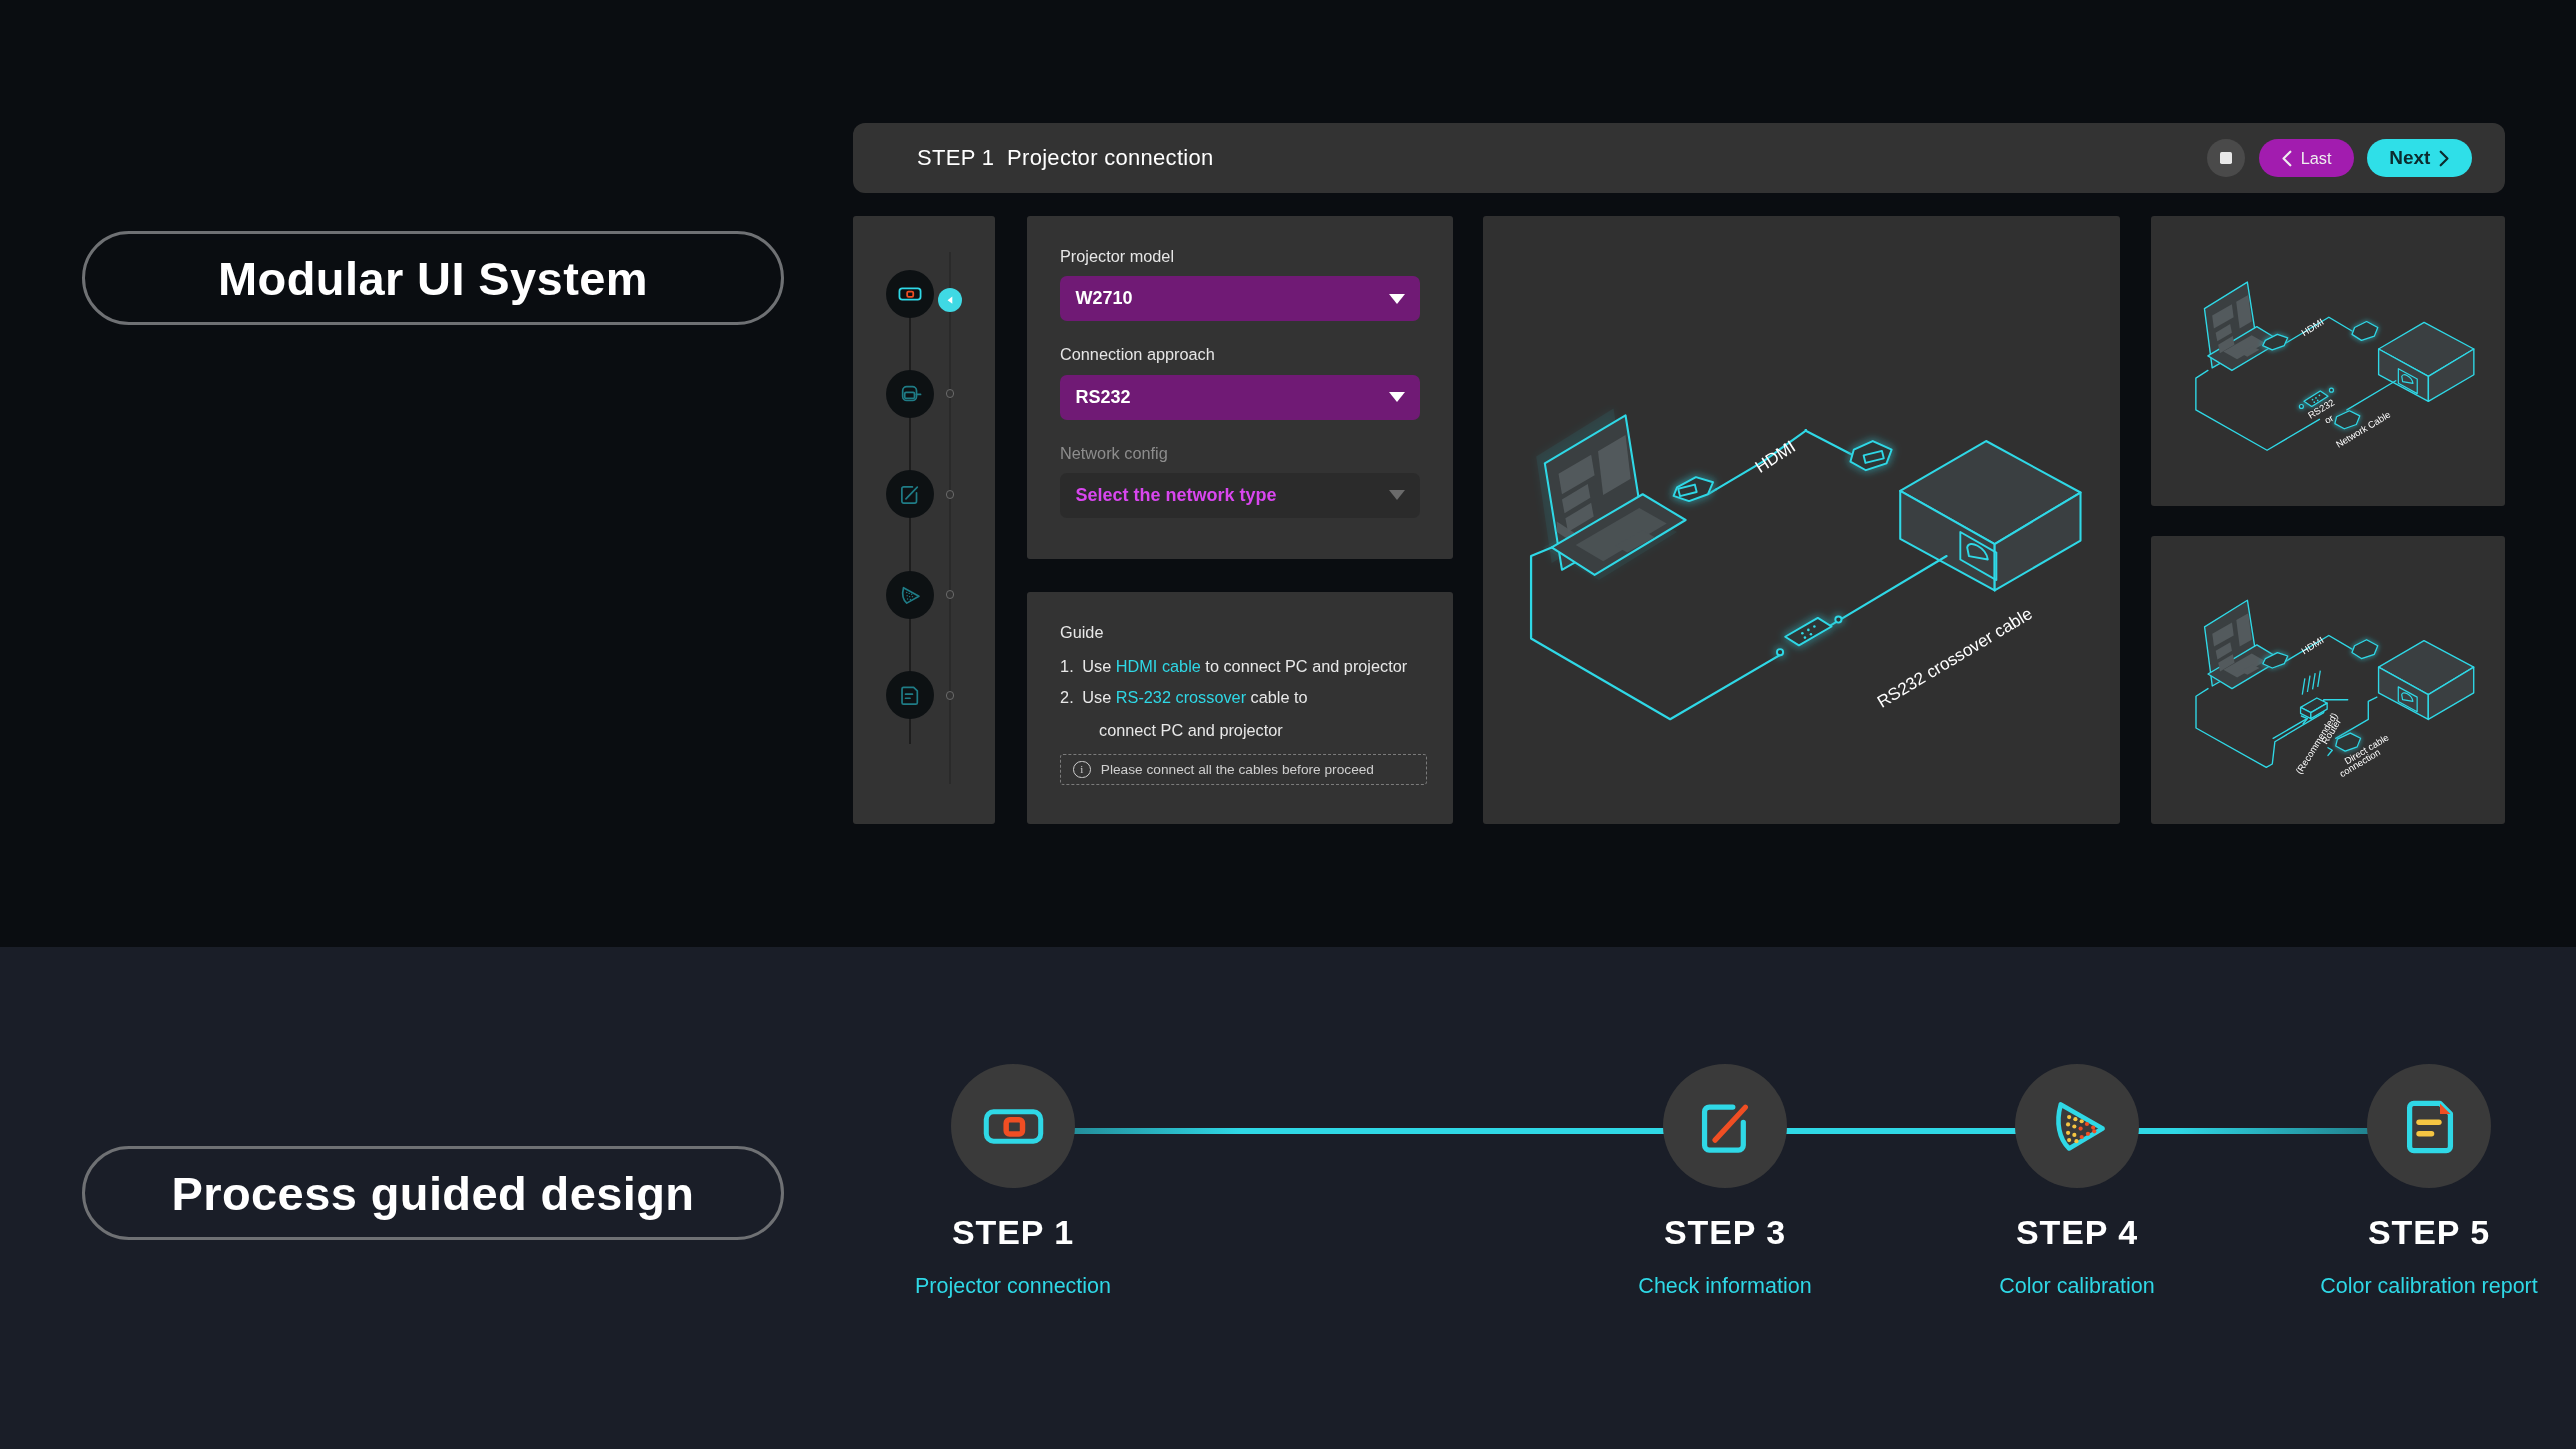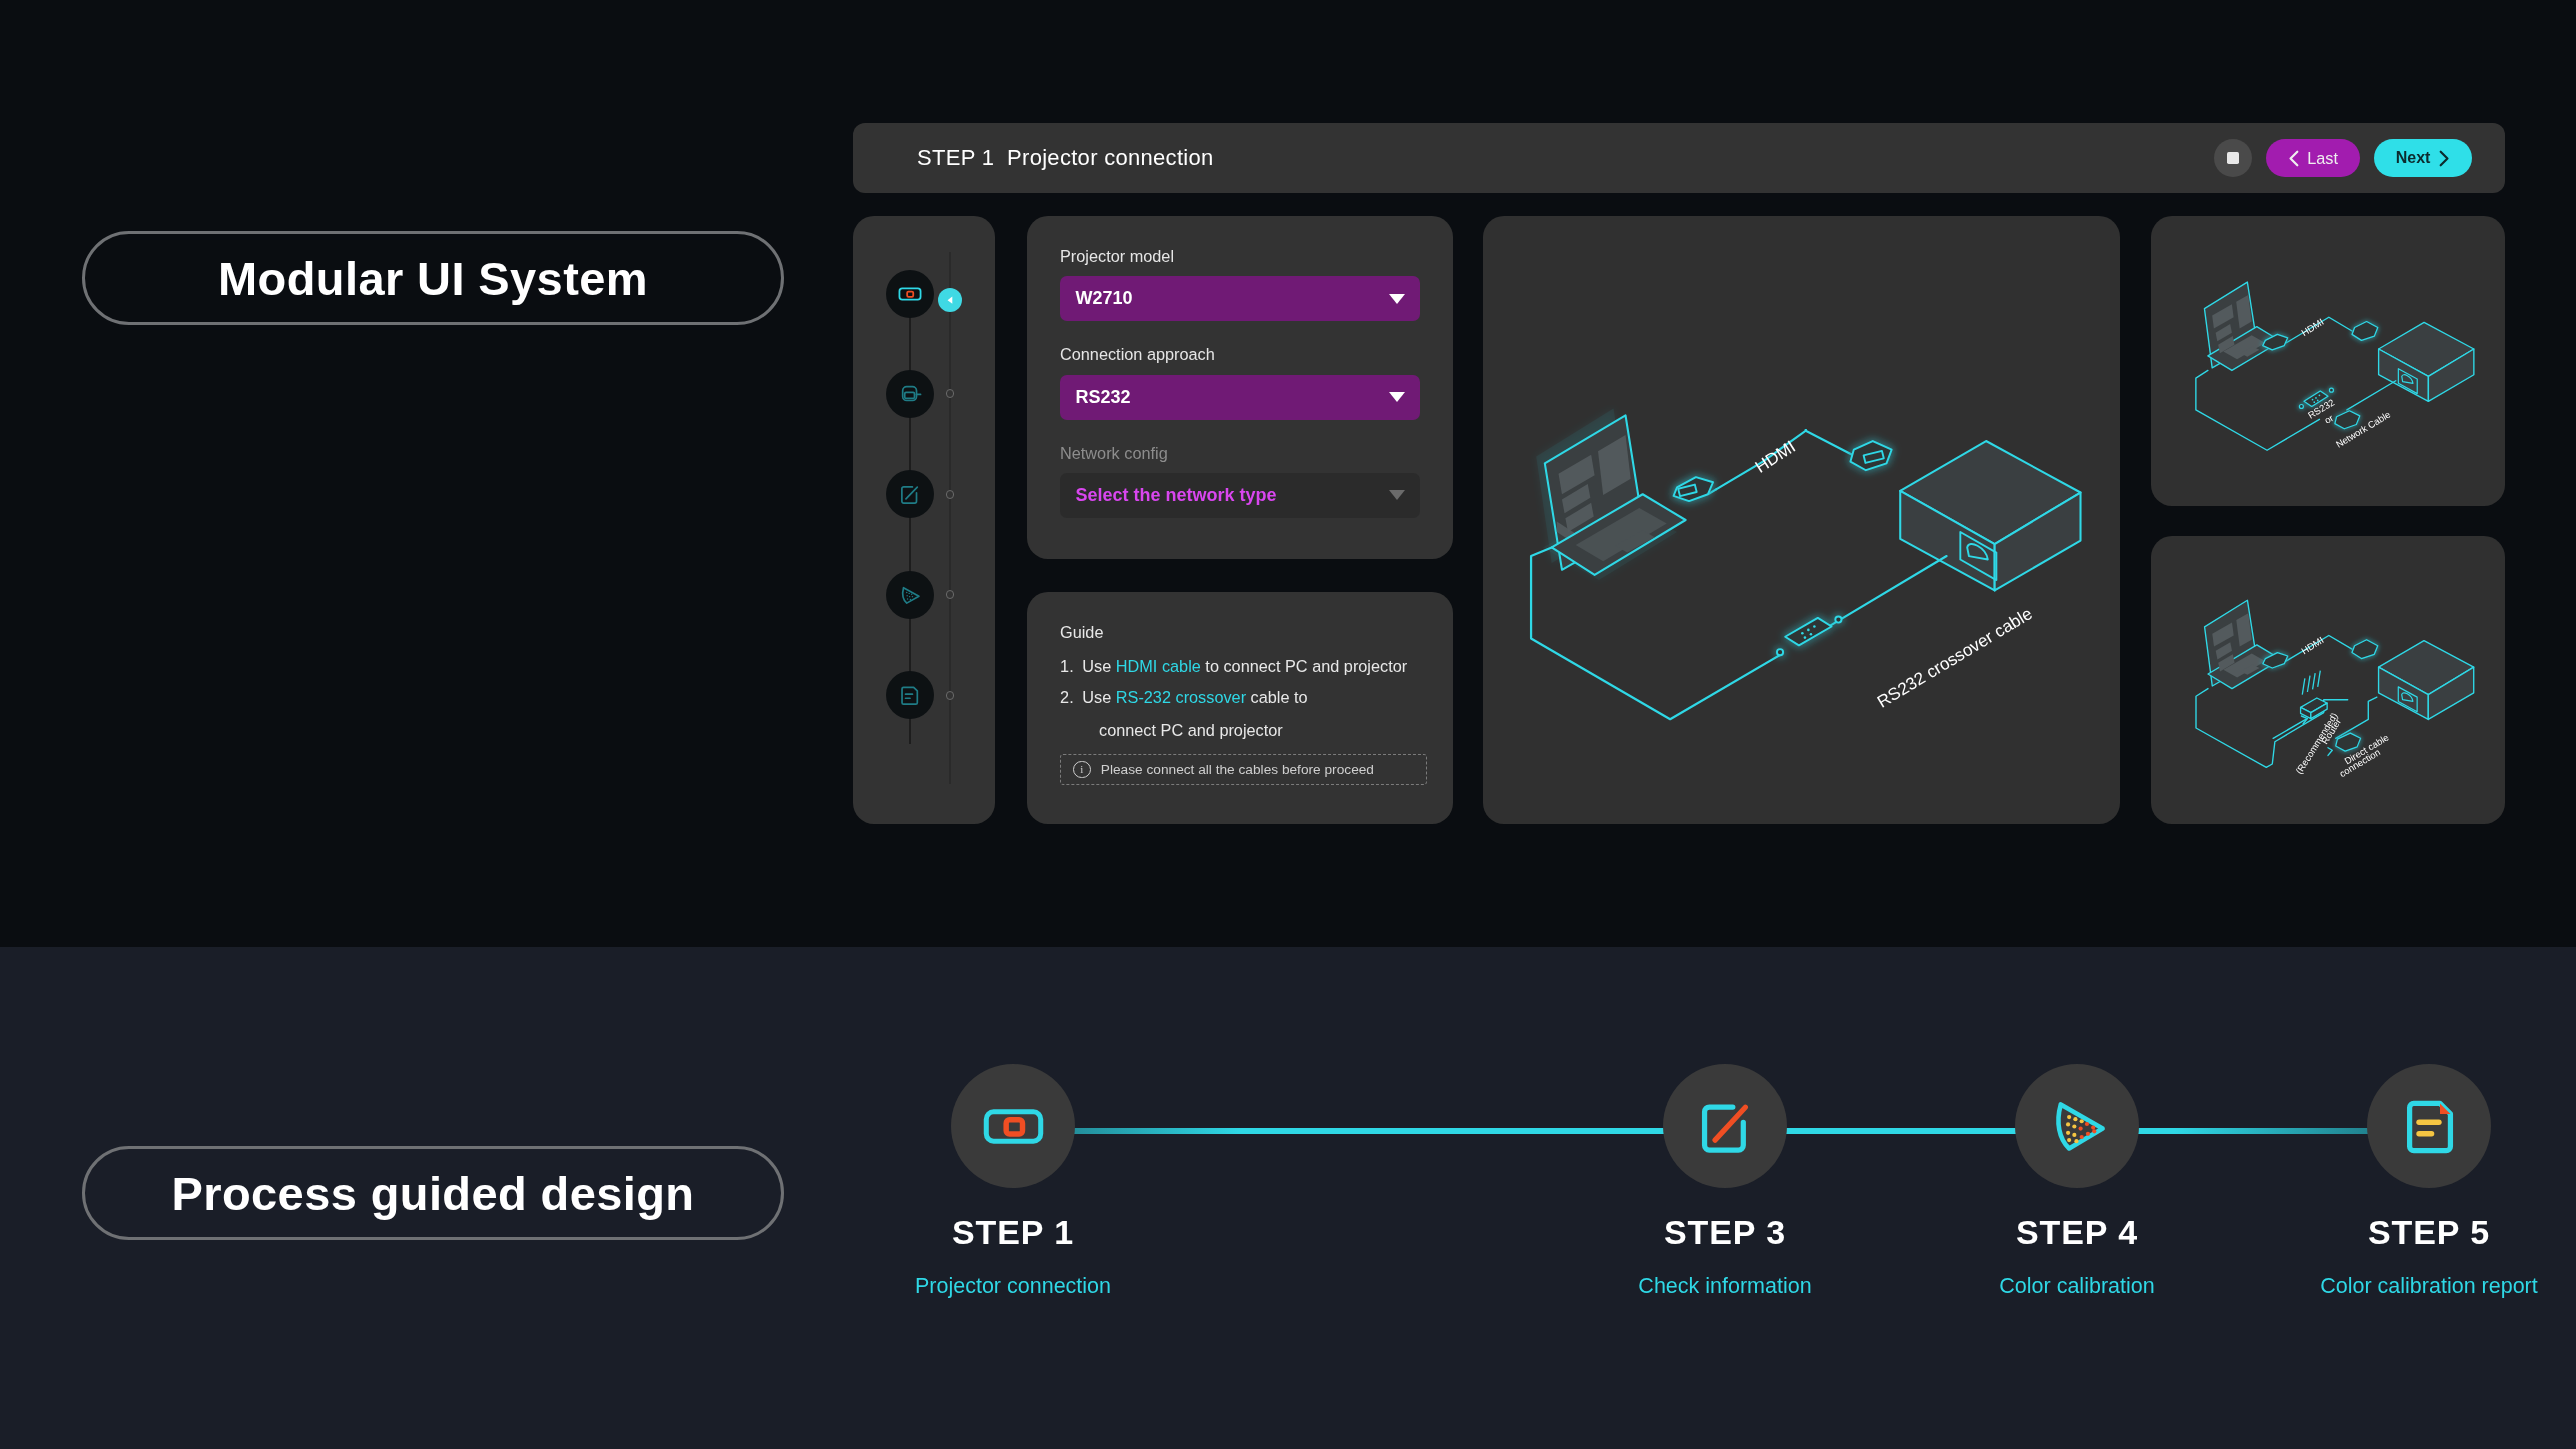--- a/index.html
+++ b/index.html
@@ -34,26 +34,26 @@
     width:38px;height:38px;border-radius:50%;background:#4a4a4a;
     display:flex;align-items:center;justify-content:center;
   }
   .stop-sq{width:12px;height:12px;background:#e8e8e8;border-radius:1.7px;}
   .btn-last{
     height:38px;padding:0 22px;border-radius:19px;background:#a21caf;
     display:flex;align-items:center;gap:8.6px;color:#efefef;font-size:16.3px;
   }
   .btn-next{
     height:38px;padding:0 22px;border-radius:19px;background:#2fdfe8;
-    display:flex;align-items:center;gap:8.6px;color:#0c2b2e;font-size:16px;font-weight:600;
+    display:flex;align-items:center;gap:8.6px;color:#0c2b2e;font-size:19px;font-weight:600;
   }
   .chev{display:block;}
 
   
-  .card{position:absolute;background:#333333;border-radius:21px;box-sizing:border-box;}
+  .card{position:absolute;background:#333333;border-radius:3px;box-sizing:border-box;}
   #card-stepper{left:853px;top:216px;width:142px;height:608px;}
   #card-form{left:1027px;top:216px;width:426px;height:343px;}
   #card-guide{left:1027px;top:592px;width:426px;height:232px;}
   #card-diagram{left:1483px;top:216px;width:637px;height:608px;background:#303030;}
   #card-thumb1{left:2151px;top:216px;width:354px;height:290px;background:#303030;}
   #card-thumb2{left:2151px;top:536px;width:354px;height:288px;background:#303030;}
 
   
   .vstep-icons{position:absolute;left:33px;top:45px;width:48px;height:515px;}
   .vstep-line{position:absolute;left:23px;top:33px;width:1.7px;height:450px;background:#1d1d1d;}

